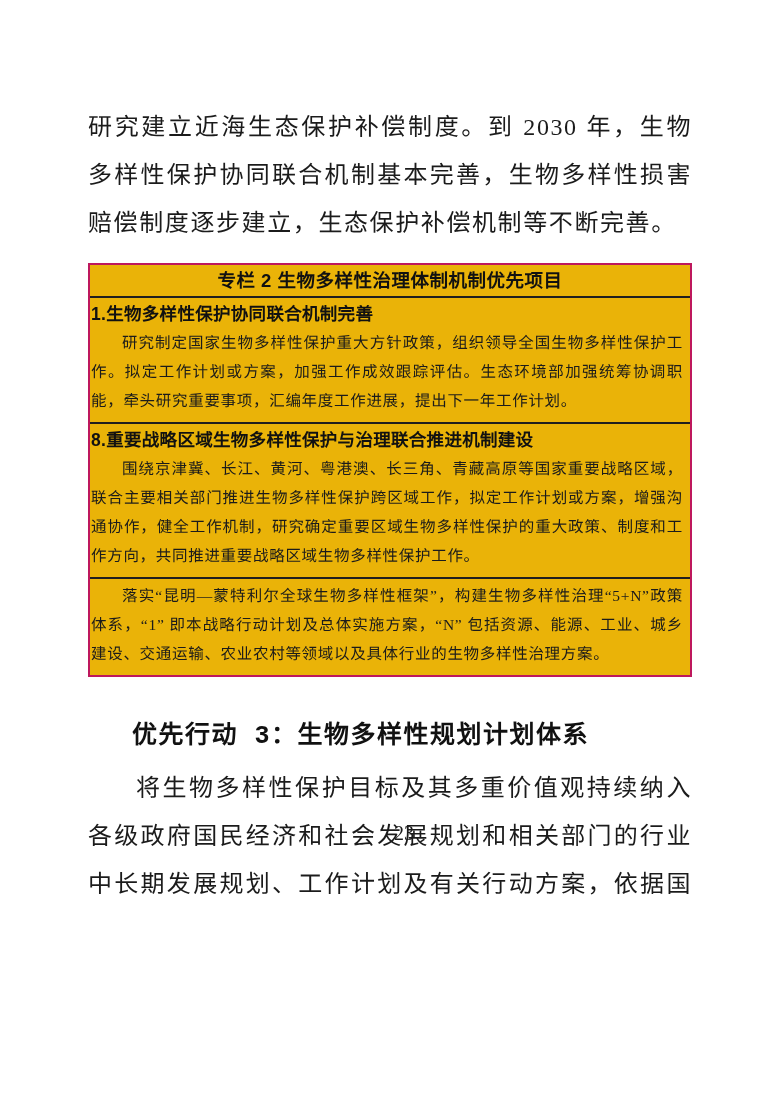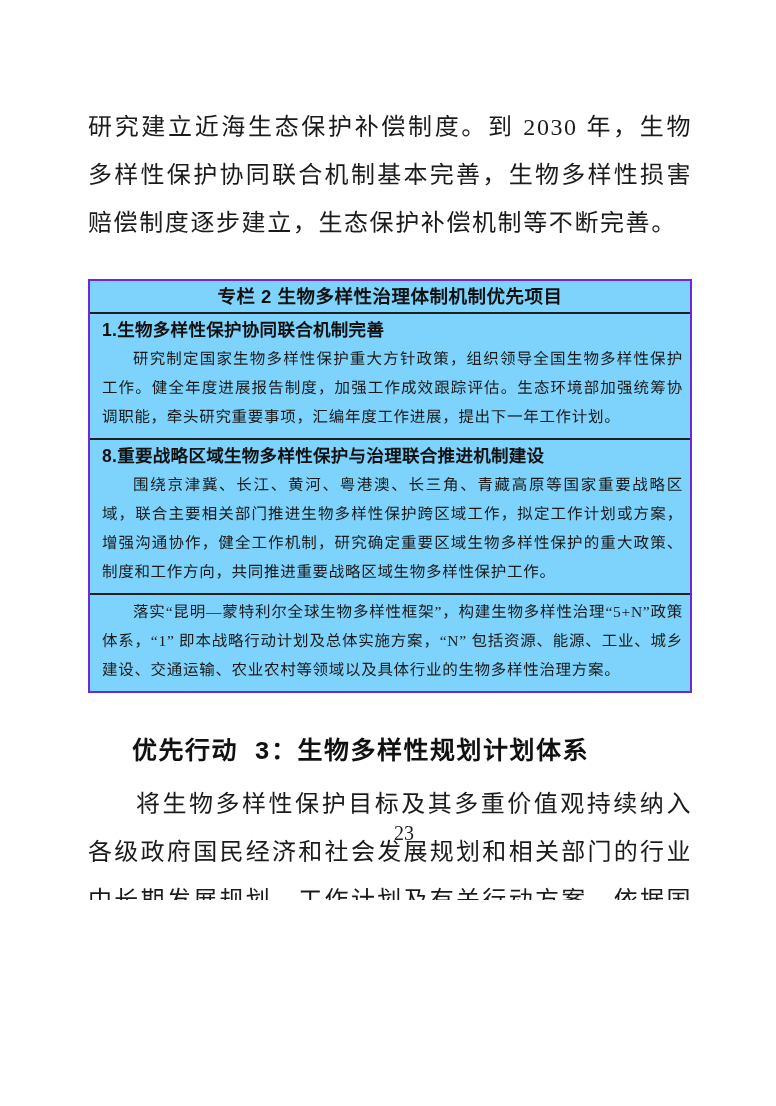--- a/index.html
+++ b/index.html
@@ -27,37 +27,37 @@
     line-height: 48px;
     letter-spacing: 1.6px;
     text-align: justify;
     color: #1b1b1b;
   }
   .body-text.indent {
     text-indent: 2em;
   }
   
   .panel {
-    margin-top: 32px;
-    border: 2px solid #6d28d9;
-    background: #7dd3fc;
+    margin-top: 16px;
+    border: 2px solid #be185d;
+    background: #eab308;
   }
   .panel-header {
     font-family: "Liberation Sans", "DejaVu Sans", sans-serif;
     font-weight: bold;
     font-size: 18.5px;
     line-height: 29px;
     text-align: center;
     padding: 1px 4px;
     border-bottom: 2px solid #1f1f1f;
     letter-spacing: 0.5px;
     color: #111;
   }
   .panel-section {
-    padding: 2px 7px 7px 12px;
+    padding: 2px 7px 7px 1px;
   }
   .panel-section + .panel-section {
     border-top: 2px solid #1f1f1f;
   }
   .sec-title {
     font-family: "Liberation Sans", "DejaVu Sans", sans-serif;
     font-weight: bold;
     font-size: 17.5px;
     line-height: 28px;
     letter-spacing: 0.3px;
@@ -99,21 +99,21 @@
 <div class="page">
   <div class="content">
 
     <p class="body-text">研究建立近海生态保护补偿制度。到 2030 年，生物多样性保护协同联合机制基本完善，生物多样性损害赔偿制度逐步建立，生态保护补偿机制等不断完善。</p>
 
     <div class="panel">
       <div class="panel-header">专栏 2 生物多样性治理体制机制优先项目</div>
 
       <div class="panel-section">
         <div class="sec-title">1.生物多样性保护协同联合机制完善</div>
-        <p class="sec-body">研究制定国家生物多样性保护重大方针政策，组织领导全国生物多样性保护工作。健全年度进展报告制度，加强工作成效跟踪评估。生态环境部加强统筹协调职能，牵头研究重要事项，汇编年度工作进展，提出下一年工作计划。</p>
+        <p class="sec-body">研究制定国家生物多样性保护重大方针政策，组织领导全国生物多样性保护工作。拟定工作计划或方案，加强工作成效跟踪评估。生态环境部加强统筹协调职能，牵头研究重要事项，汇编年度工作进展，提出下一年工作计划。</p>
       </div>
 
       <div class="panel-section">
         <div class="sec-title">8.重要战略区域生物多样性保护与治理联合推进机制建设</div>
         <p class="sec-body">围绕京津冀、长江、黄河、粤港澳、长三角、青藏高原等国家重要战略区域，联合主要相关部门推进生物多样性保护跨区域工作，拟定工作计划或方案，增强沟通协作，健全工作机制，研究确定重要区域生物多样性保护的重大政策、制度和工作方向，共同推进重要战略区域生物多样性保护工作。</p>
       </div>
 
       <div class="panel-section">
         <p class="sec-body">落实“昆明—蒙特利尔全球生物多样性框架”，构建生物多样性治理“5+N”政策体系，“1” 即本战略行动计划及总体实施方案，“N” 包括资源、能源、工业、城乡建设、交通运输、农业农村等领域以及具体行业的生物多样性治理方案。</p>
       </div>

